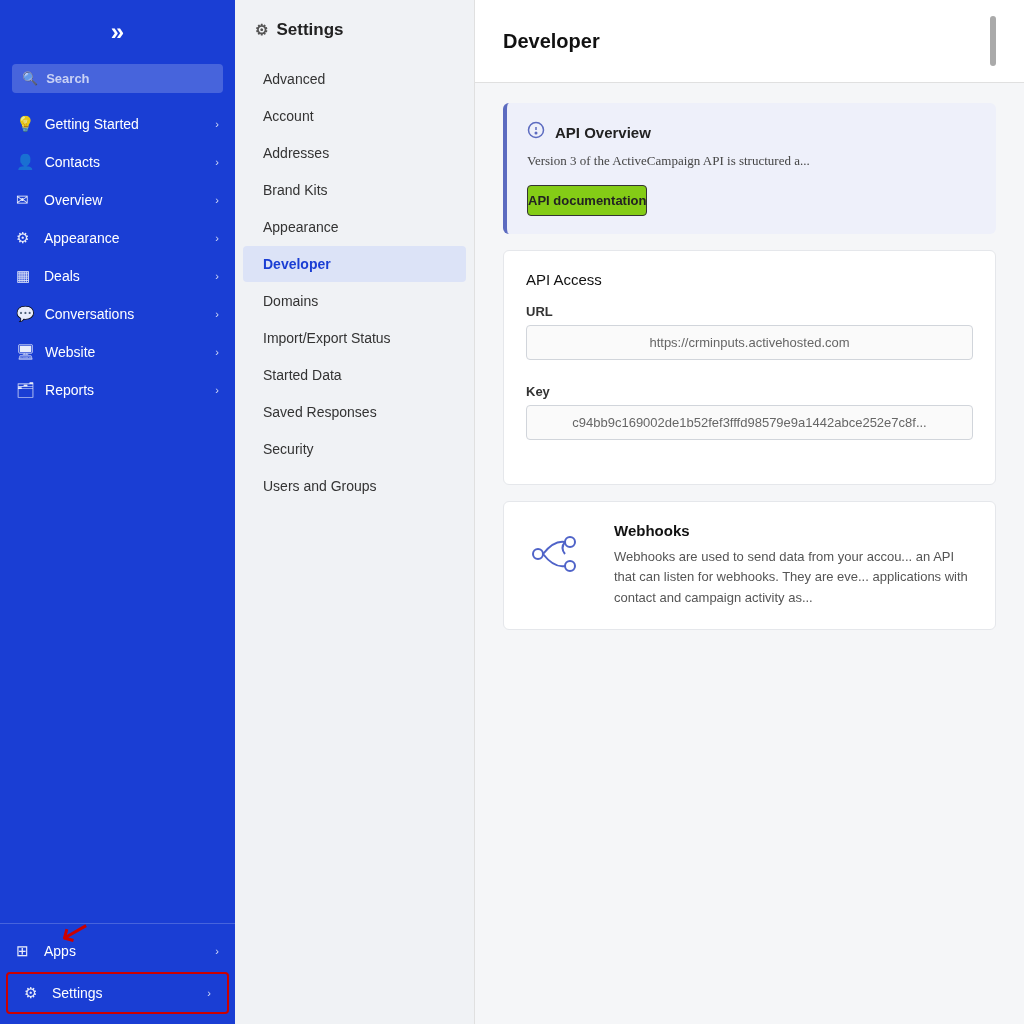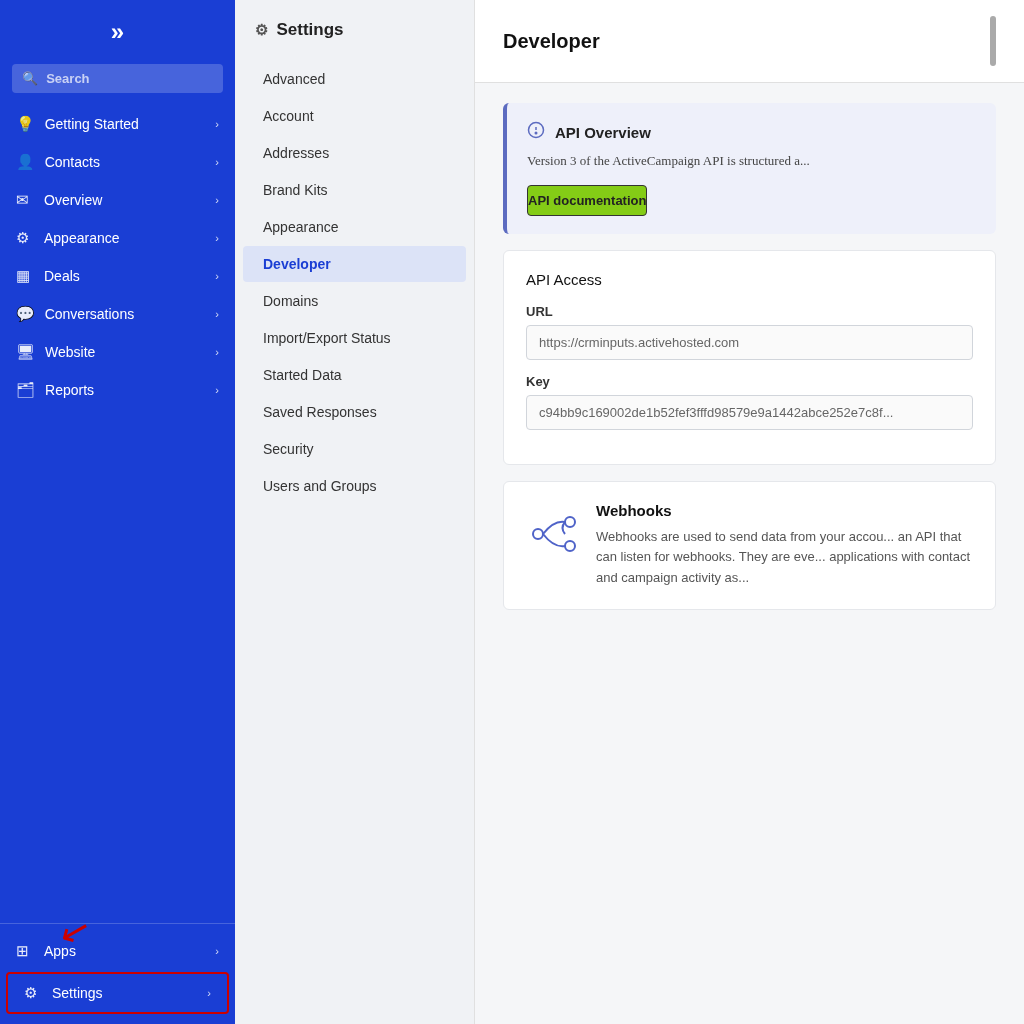--- a/index.html
+++ b/index.html
@@ -173,32 +173,33 @@
     }
     .card-title { font-size: 15px; font-weight: 400; color: #111; margin-bottom: 16px; }
     .field-label { font-size: 13px; font-weight: 600; color: #333; margin-bottom: 6px; }
     .field-value-box {
       border: 1px solid #d1d5db;
       border-radius: 4px;
       padding: 9px 12px;
       font-size: 13px;
       color: #666;
       background: #fafafa;
-      margin-bottom: 14px;
+      margin-bottom: 24px;
       word-break: break-all;
+      text-align: center;
     }
 
     
     .webhooks-card {
       background: white;
       border-radius: 6px;
       padding: 20px 22px;
       border: 1px solid #e5e7eb;
       display: flex;
-      gap: 14px;
+      gap: 32px;
       align-items: flex-start;
     }
     .webhook-icon-wrap { flex-shrink: 0; margin-top: 4px; }
     .webhook-icon-wrap svg { width: 56px; height: 56px; }
     .webhook-content { flex: 1; }
     .webhook-title { font-size: 15px; font-weight: 700; color: #111; margin-bottom: 8px; }
     .webhook-desc { font-size: 13px; color: #555; line-height: 1.6; }
 
     
     .arrow-annotation {

